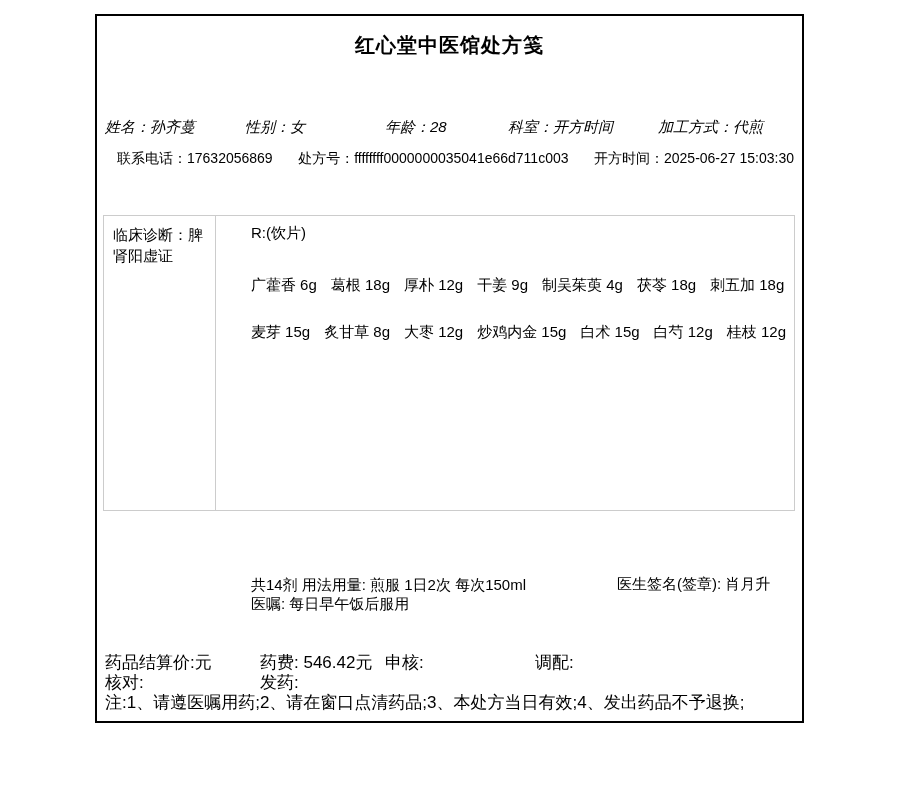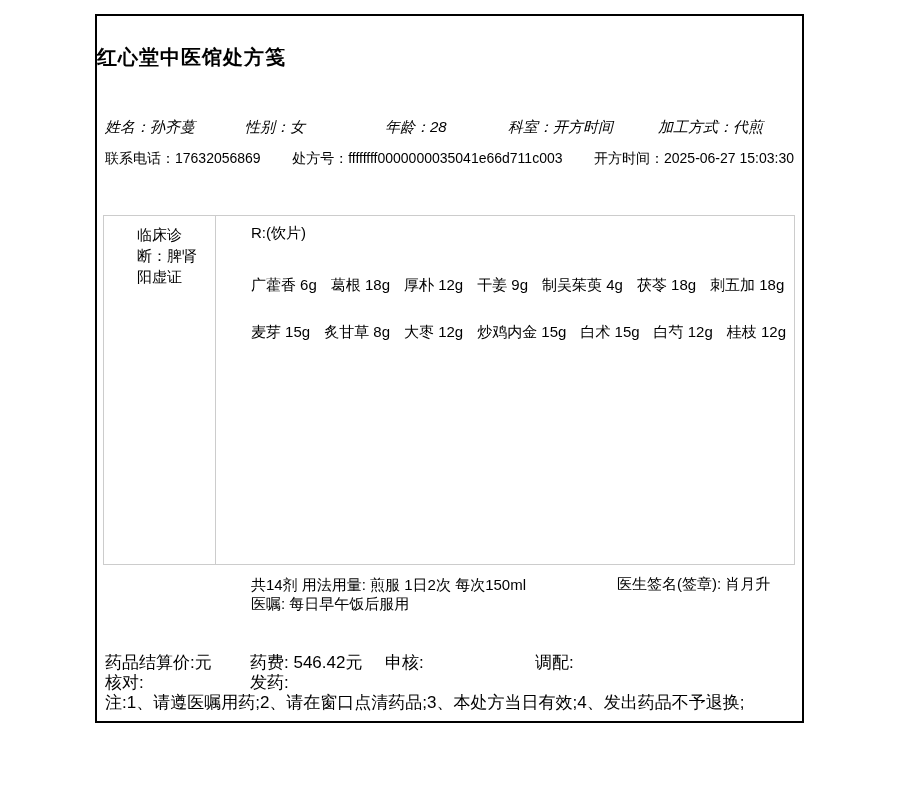--- a/index.html
+++ b/index.html
@@ -5,49 +5,49 @@
   html,body{margin:0;padding:0;}
   body{
     width:900px;height:800px;background:#ffffff;position:relative;
     font-family:"Liberation Sans","DejaVu Sans",sans-serif;color:#000;
   }
   .sheet{
     position:absolute;left:95px;top:14px;width:709px;height:709px;
     border:2px solid #000;box-sizing:border-box;background:#fff;
   }
   .title{
-    position:absolute;left:0;top:28px;width:100%;text-align:left;
+    position:absolute;left:0;top:16px;width:100%;text-align:center;
     font-size:20px;font-weight:bold;letter-spacing:1px;
   }
   .info-row1 span.group{position:absolute;top:102px;font-size:15px;white-space:nowrap;font-style:italic;}
   .g-name{left:8px;} .g-gender{left:148px;} .g-age{left:288px;}
   .g-dept{left:411px;} .g-proc{left:561px;}
   .info-row2{
-    position:absolute;left:8px;right:8px;top:134px;display:flex;
+    position:absolute;left:20px;right:8px;top:134px;display:flex;
     justify-content:space-between;font-size:14px;white-space:nowrap;
   }
   .main-box{
-    position:absolute;left:6px;top:199px;width:692px;height:350px;
-    border:1px solid #ccc;box-sizing:border-box;display:flex;padding-left:24px;
+    position:absolute;left:6px;top:199px;width:692px;height:296px;
+    border:1px solid #ccc;box-sizing:border-box;display:flex;
   }
   .diag-cell{
     width:138px;box-sizing:border-box;border-right:1px solid #ccc;
     padding:8px 6px 0 9px;font-size:15px;line-height:21px;
   }
   .rx-cell{flex:1;position:relative;padding:8px 8px 0 8px;font-size:15px;margin-left:27px;}
   .rx-header{line-height:18px;}
   .med-line{white-space:nowrap;line-height:18px;}
   .med-line-0{margin-top:34px;}
   .med-line-1{margin-top:29px;}
   .med-item + .med-item{margin-left:14px;}
   .usage-block{position:absolute;left:8px;top:359px;line-height:19px;font-size:15px;}
   .doctor-sign{position:absolute;left:374px;top:359px;font-size:15px;white-space:nowrap;}
   .footer span.fgroup{position:absolute;font-size:17px;white-space:nowrap;}
   .f-rowA{top:635px;} .f-rowB{top:655px;} .f-note{top:675px;}
-  .fx-1{left:8px;} .fx-2{left:153px;} .fx-3{left:288px;} .fx-4{left:423px;margin-left:15px;}
+  .fx-1{left:8px;} .fx-2{left:163px;} .fx-3{left:288px;} .fx-4{left:423px;margin-left:15px;}
 </style>
 </head>
 <body>
 
 <div class="sheet">
 
   <div class="title">红心堂中医馆处方笺</div>
 
   <div class="info-row1">
     <span class="group g-name"><span>姓名：</span><span>孙齐蔓</span></span>

